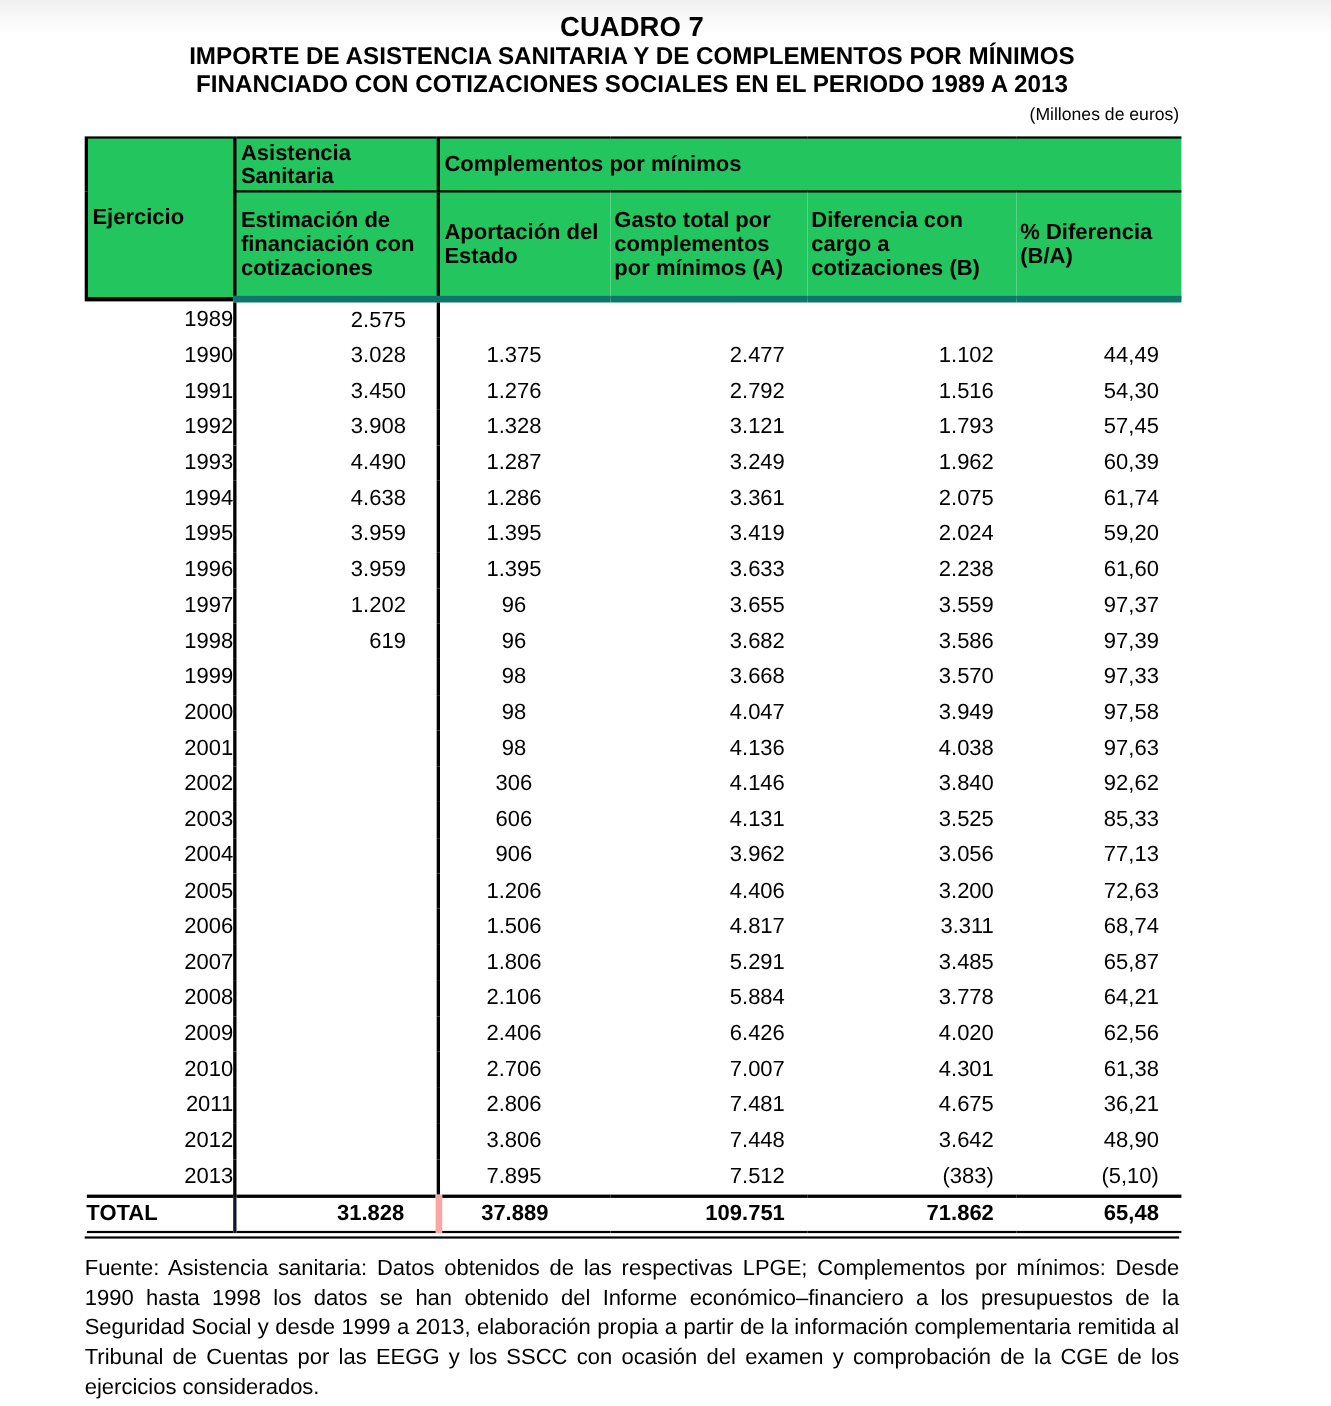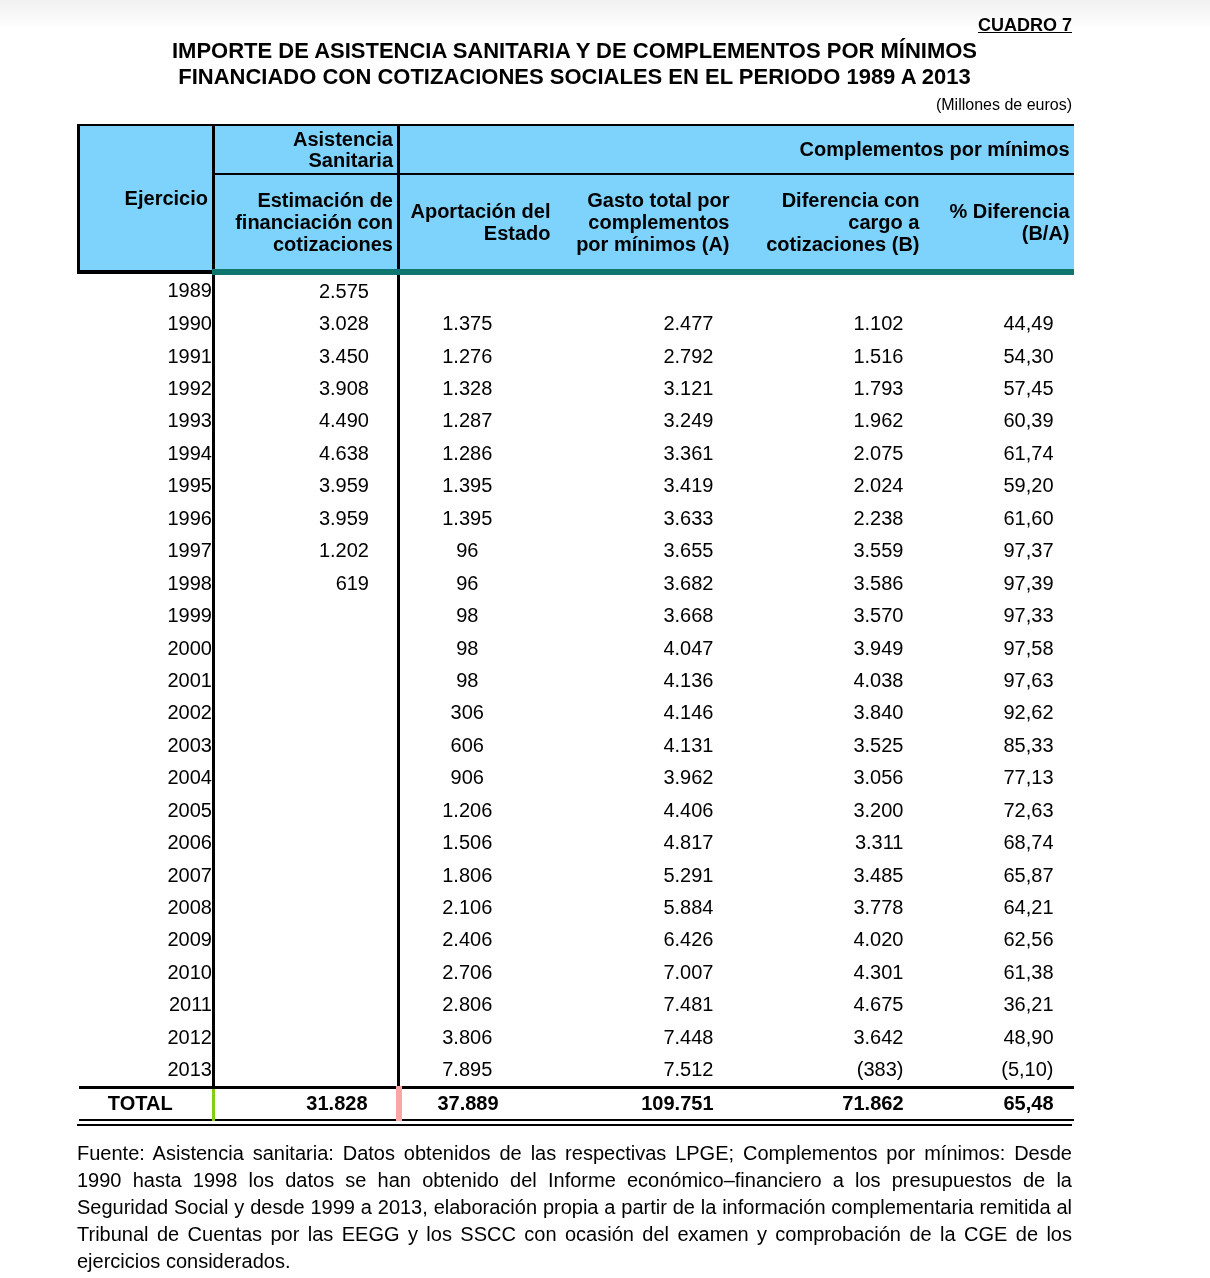--- a/index.html
+++ b/index.html
@@ -8,40 +8,40 @@
     font-family:"Liberation Sans", sans-serif;color:#000;
     -webkit-font-smoothing:antialiased;
   }
   .top-fade{
     position:absolute;top:0;left:0;width:1210px;height:30px;
     background:linear-gradient(to bottom,#f0f0f0 0%,#ffffff 100%);
     pointer-events:none;
   }
   .content{position:relative;margin-left:77px;width:995px;padding-top:12px;}
   .title{
-    text-align:right;font-weight:bold;font-size:18px;line-height:26px;text-decoration:underline;
+    text-align:center;font-weight:bold;font-size:25px;line-height:26px;
   }
   .subtitle{
     text-align:center;font-weight:bold;font-size:22px;line-height:26px;
   }
   .units{
     text-align:right;font-size:16px;line-height:21px;margin-top:4px;margin-bottom:9px;
   }
   table.main{
     border-collapse:collapse;table-layout:fixed;width:995px;
   }
   col.c-year{width:135px;}
   col.c-asist{width:185px;}
   col.c-aport{width:156px;}
   col.c-gasto{width:179px;}
   col.c-dif{width:190px;}
   col.c-pct{width:150px;}
   th{
-    background:#7dd3fc;font-weight:bold;font-size:20px;line-height:22px;
-    text-align:right;vertical-align:middle;padding:2px 4px;margin-top:36px;
+    background:#22c55e;font-weight:bold;font-size:20px;line-height:22px;
+    text-align:left;vertical-align:middle;padding:2px 4px;margin-top:36px;
   }
   th.ejercicio{
     border-left:3px solid #000;border-top:2px solid #000;
     border-right:3px solid #000;border-bottom:4px solid #000;
   }
   th.banner{border-top:2px solid #000;border-bottom:2px solid #000;height:43px;line-height:21px;}
   th.asist-banner{border-right:3px solid #000;}
   th.sub{border-bottom:6px solid #0f766e;height:90px;}
   th.asist-sub{border-right:3px solid #000;}
   tbody td{
@@ -51,21 +51,21 @@
   td.asist{border-right:3px solid #000;padding-right:28px;}
   td.num{text-align:right;}
   td.aport{padding-right:20px;text-align:center;}
   td.gasto{padding-right:20px;}
   td.dif{padding-right:20px;}
   td.pct{padding-right:20px;}
   tfoot td{
     font-weight:bold;font-size:20px;height:30px;vertical-align:middle;
     border-top:3px solid #000;border-bottom:2px solid #000;padding:0;
   }
-  tfoot td.t-label{text-align:center;padding-right:10px;border-right:3px solid #84cc16;margin-top:44px;}
+  tfoot td.t-label{text-align:left;padding-right:10px;border-right:3px solid #0f172a;margin-top:44px;}
   tfoot td.asist{border-right:6px solid #fca5a5;padding-right:28px;}
   .bottom-line{width:995px;height:2px;background:#000;margin-top:3px;}
   .footer{
     margin:14px 0 0 0;font-size:20px;line-height:27px;text-align:justify;
   }
 </style>
 </head>
 <body>
 
 <div class="top-fade"></div>

